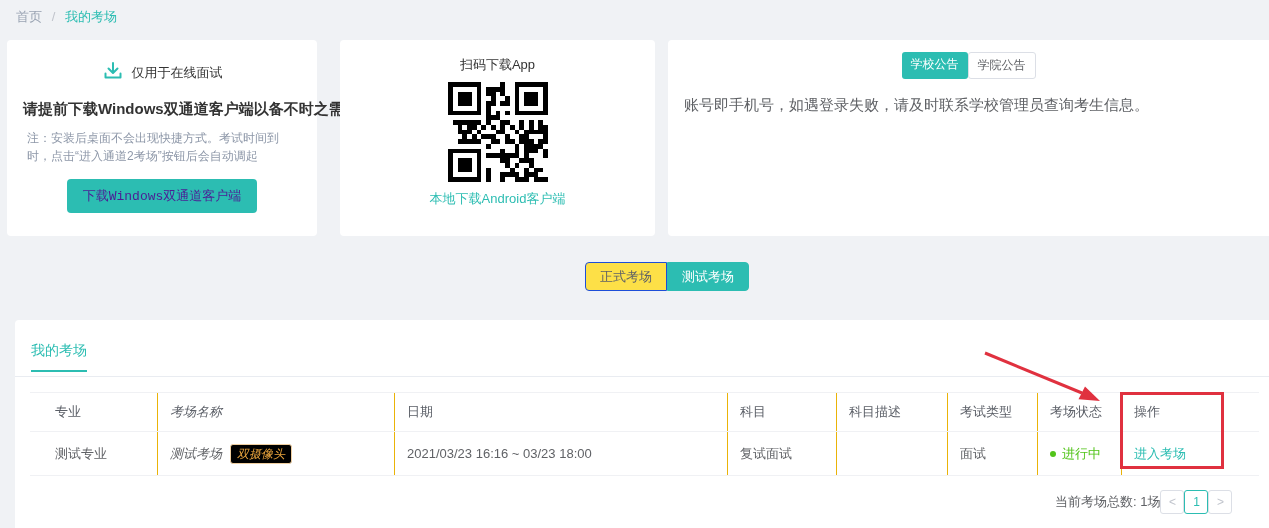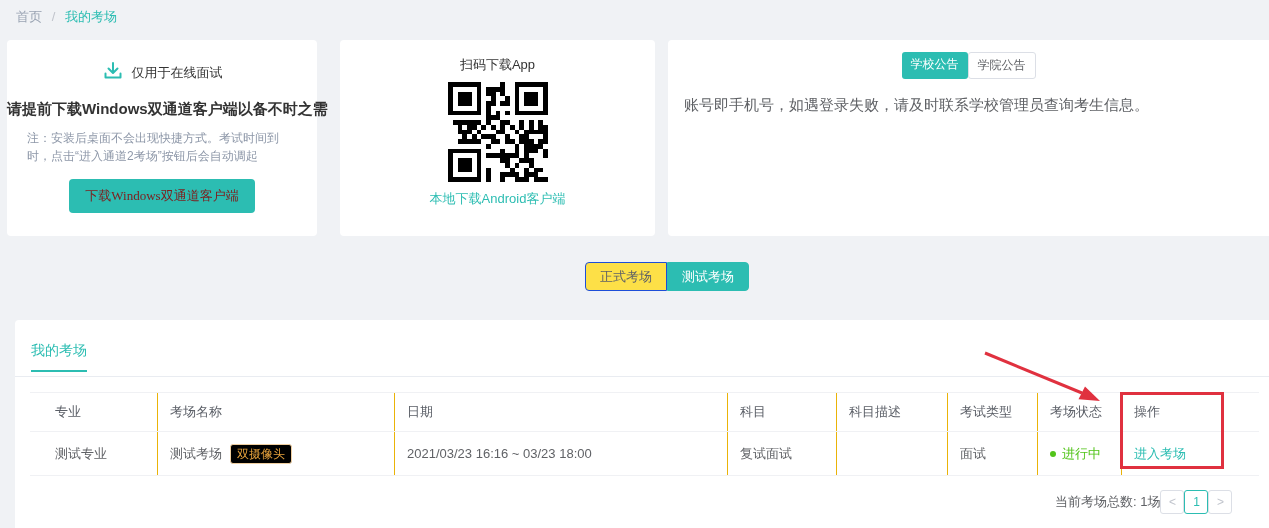--- a/index.html
+++ b/index.html
@@ -13,24 +13,24 @@
   .breadcrumb .current { color:#2cbdb2; }
 
   
   .card { position:absolute; top:40px; height:196px; background:#fff; border-radius:4px; }
   .card-client { left:7px; width:310px; }
   .card-app { left:340px; width:315px; }
   .card-notice { left:668px; width:601px; border-radius:4px 0 0 4px; }
 
   .badge-row { display:flex; justify-content:center; align-items:center; gap:8px; margin-top:20px; }
   .badge-row .txt { font-size:13px; color:#333; }
-  .client-title { margin-top:14px; text-align:center; font-size:15px; font-weight:700; color:#333; white-space:nowrap; }
+  .client-title { margin-top:14px; text-align:center; font-size:15px; font-weight:700; color:#333; white-space:nowrap;margin-left:16px; }
   .client-note { margin:10px 20px 0 20px; font-size:12px; line-height:18px; color:#8d97a8; }
-  .client-btn { display:block; margin:14px auto 0 auto; background:#2cbdb2; color:#7f1d1d; border:none;
-                border-radius:4px; font-size:13px; padding:8px 16px; cursor:pointer; font-family:Liberation Serif, serif; }
+  .client-btn { display:block; margin:14px auto 0 auto; background:#2cbdb2; color:#4c1d95; border:none;
+                border-radius:4px; font-size:13px; padding:8px 16px; cursor:pointer; font-family:Liberation Mono, monospace; }
 
   .app-title { margin-top:16px; text-align:center; font-size:13px; color:#333; }
   .qr-wrap { width:100px; height:100px; margin:8px auto 0 auto; }
   .app-link { display:block; margin-top:8px; text-align:center; font-size:13px; color:#2cbdb2; text-decoration:none; }
 
   .notice-tabs { display:flex; justify-content:center; margin-top:12px; }
   .notice-tab { font-size:12px; padding:4px 9px; border-radius:3px; cursor:pointer; }
   .notice-tab.active { background:#2cbdb2; color:#fff; }
   .notice-tab.inactive { background:#fff; color:#606266; border:1px solid #dcdfe6; }
   .notice-content { margin:16px 16px 0 16px; font-size:15px; color:#606266; line-height:20px; }
@@ -48,21 +48,21 @@
   .panel-divider { position:absolute; left:0; top:56px; width:100%; height:1px; background:#e9ecf1; }
 
   
   .table { position:absolute; left:15px; top:72px; width:1229px; font-size:13px; }
   .trow { display:flex; align-items:stretch; }
   .trow.head { height:40px; border-top:1px solid #f0f1f4; border-bottom:1px solid #f0f1f4; color:#5a5e66; }
   .trow.data { height:44px; border-bottom:1px solid #f0f1f4; color:#606266; }
   .tcell { display:flex; align-items:center; padding-left:12px; border-right:1px solid #eab308; overflow:hidden; white-space:nowrap; }
   .tcell:first-child { padding-left:25px; }
   .tcell:last-child { border-right:none; }
-  .c0{width:128px;} .c1{width:237px;} .c2{width:333px;} .c3{width:109px;}
+  .c0{width:128px;} .c1{width:237px;font-style:italic;} .c2{width:333px;} .c3{width:109px;}
   .c4{width:111px;} .c5{width:90px;} .c6{width:84px;} .c7{flex:1;}
   .tag { margin-left:8px; font-size:12px; color:#e6a23c; background:#000000; border:1px solid #f0cfa0;
          border-radius:3px; padding:1px 6px; line-height:16px; }
   .status { color:#52c41a; }
   .status .dot { display:inline-block; width:6px; height:6px; border-radius:50%; background:#52c41a; margin-right:6px; vertical-align:middle; }
   .action-link { color:#2cbdb2; text-decoration:none; cursor:pointer; }
 
   
   .pagination { position:absolute; left:1055px; top:490px; display:flex; align-items:center; }
   .pg-summary { font-size:13px; color:#606266; line-height:24px; }

